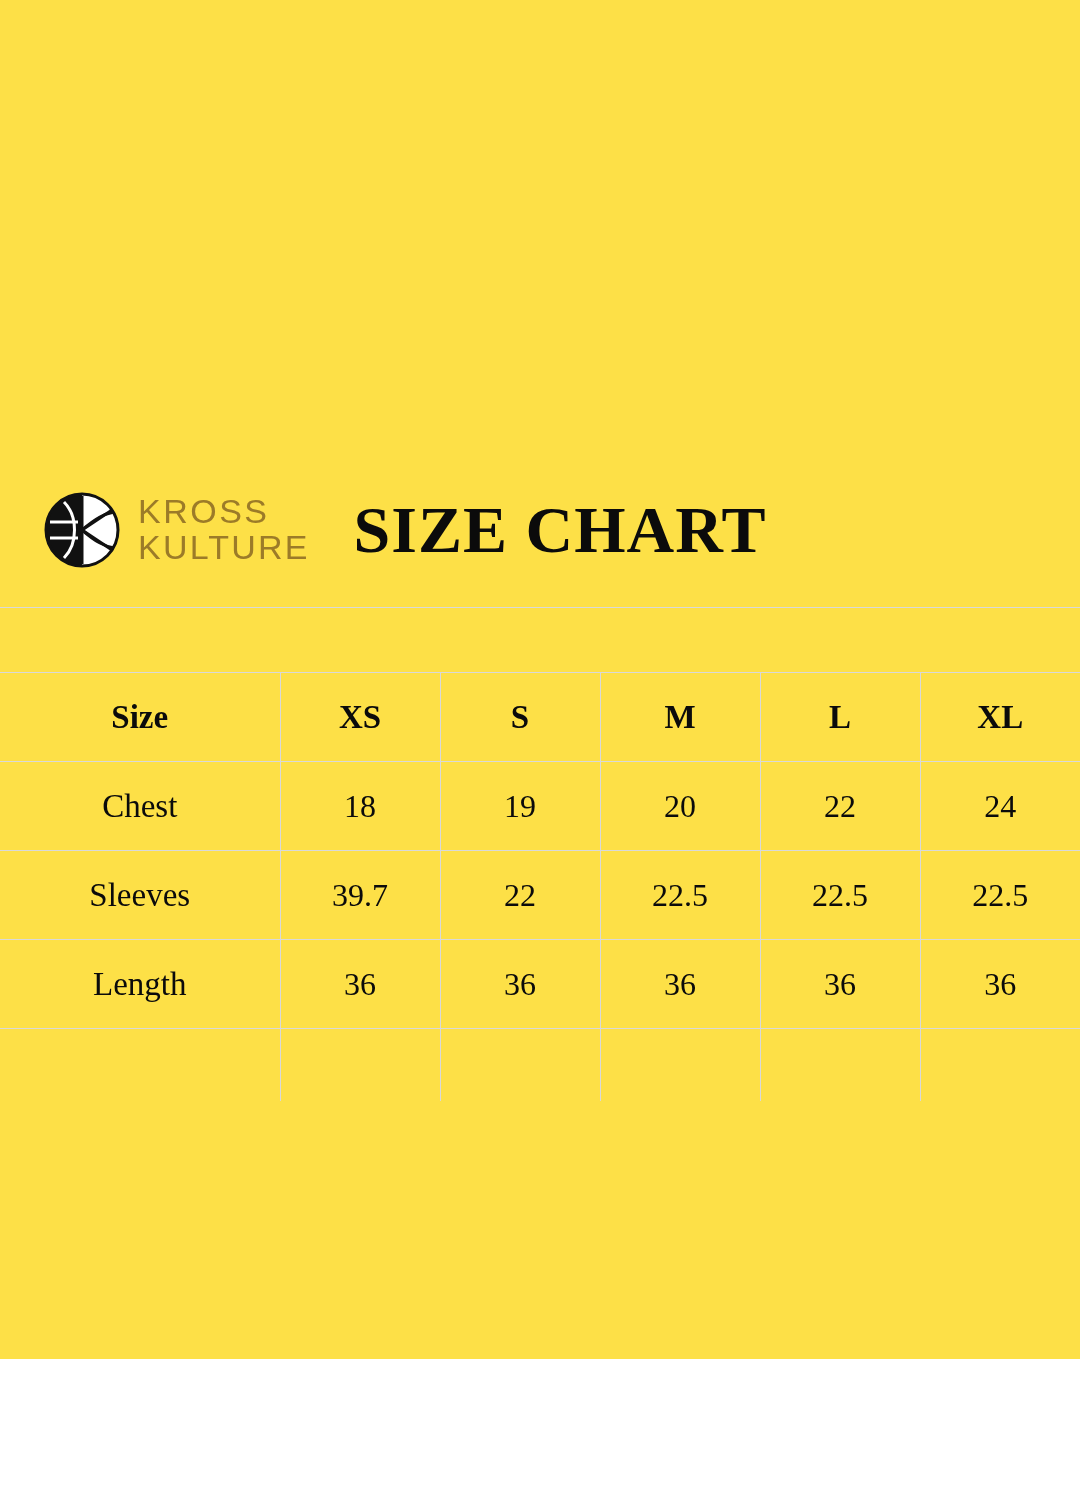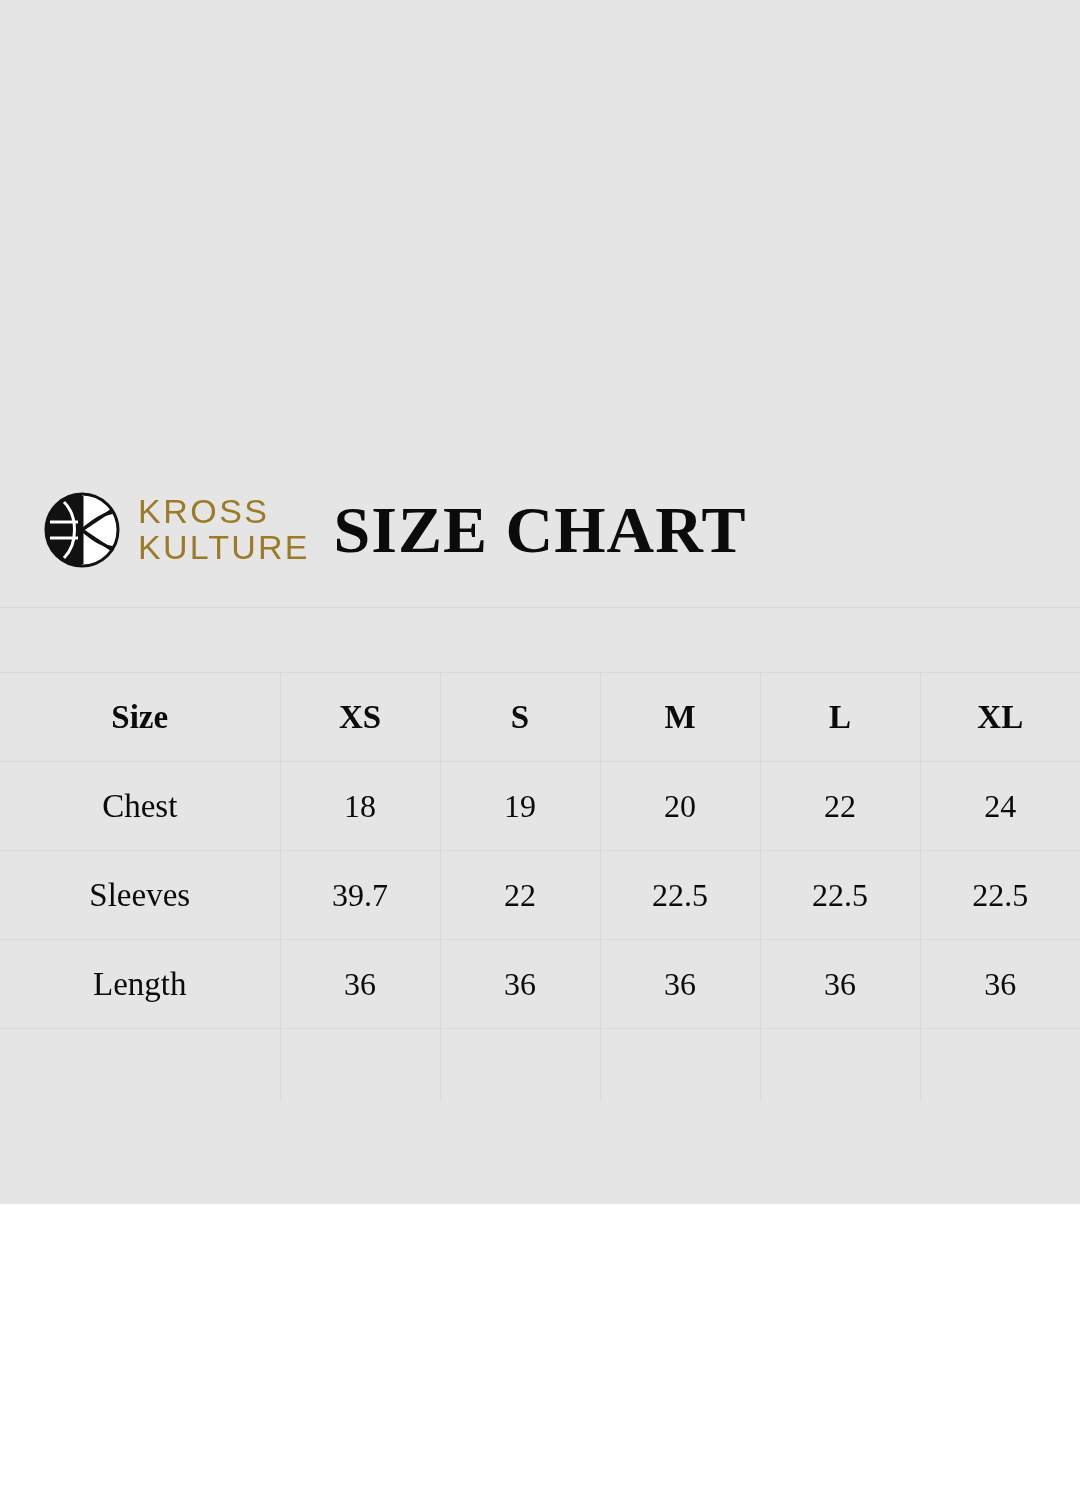--- a/index.html
+++ b/index.html
@@ -14,22 +14,22 @@
     color: #000000;
     position: relative;
     overflow: hidden;
   }
 
   .page {
     position: absolute;
     left: 0;
     top: 0;
     width: 1080px;
-    height: 1204px;
-    background: #e5e5e5;
+    height: 1359px;
+    background: #fde047;
   }
 
   
   .header {
     position: absolute;
     left: 0;
     top: 452px;
     width: 1080px;
     height: 155px;
     display: flex;
@@ -56,21 +56,21 @@
     line-height: 1.05;
     font-size: 34px;
     font-weight: 400;
   }
   .brand-name .line2 {
     display: block;
     letter-spacing: 2.2px;
   }
 
   .doc-title {
-    margin-left: 24px;
+    margin-left: 44px;
     font-family: "Liberation Serif", serif;
     font-weight: bold;
     font-size: 66px;
     letter-spacing: 1px;
     color: #0b0b0b;
     white-space: nowrap;
   }
 
   .rule {
     position: absolute;

